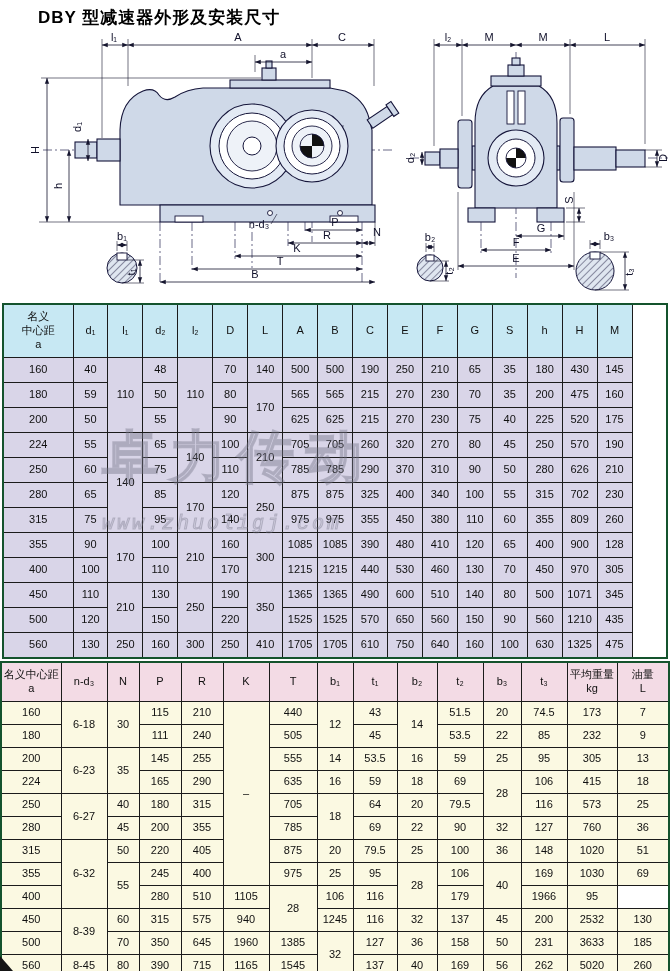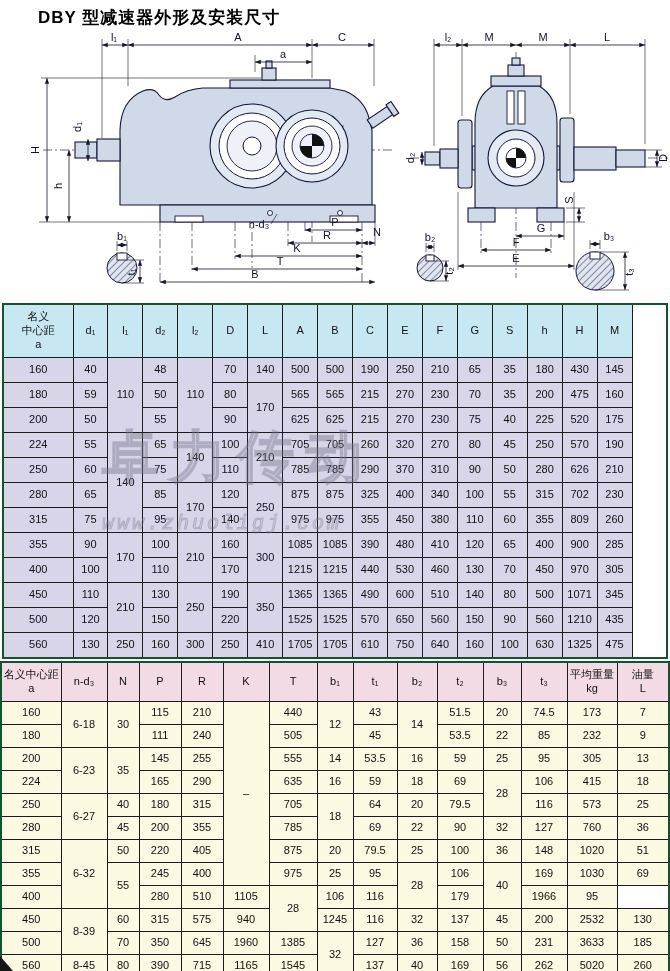--- a/index.html
+++ b/index.html
@@ -427,21 +427,21 @@
             <td rowspan="2">300</td>
             <td>1085</td>
             <td>1085</td>
             <td>390</td>
             <td>480</td>
             <td>410</td>
             <td>120</td>
             <td>65</td>
             <td>400</td>
             <td>900</td>
-            <td>285</td>
+            <td>128</td>
           </tr>
           <tr>
             <td>400</td>
             <td>100</td>
             <td>110</td>
             <td>170</td>
             <td>1215</td>
             <td>1215</td>
             <td>440</td>
             <td>530</td>

